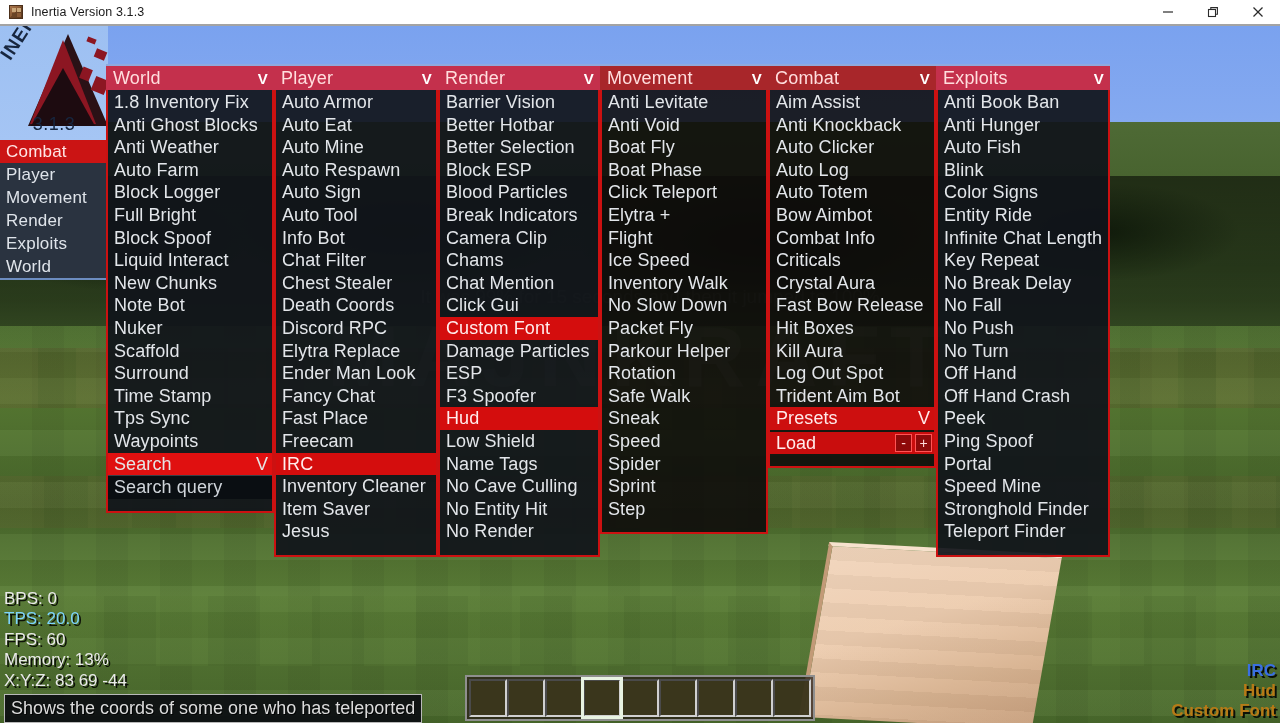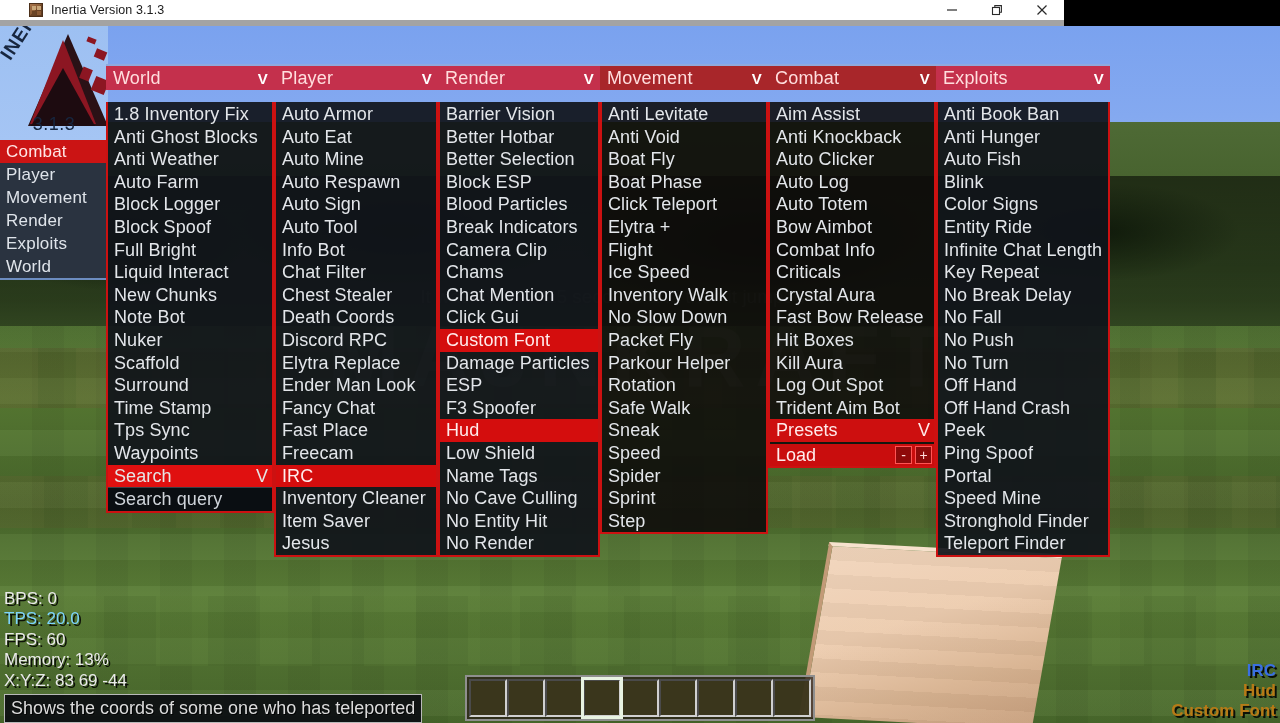--- a/index.html
+++ b/index.html
@@ -7,25 +7,24 @@
   html, body { margin:0; padding:0; }
   body {
     width:1280px; height:723px; overflow:hidden;
     font-family:"Liberation Sans", sans-serif;
     background:#000;
     position:relative;
   }
 
   
   #titlebar{
-    position:absolute; left:0; top:0; width:1064px; height:26px;
+    position:absolute; left:0; top:0; width:1280px; height:26px;
     background:#ffffff; display:flex; align-items:center;
-    border-bottom:6px solid #a3a3a3;
+    border-bottom:2px solid #a3a3a3;
     z-index:60;
-    padding-left:20px;
   }
   #titlebar .appicon{
     width:16px;height:16px;margin:0 7px 0 8px;flex:0 0 auto;position:relative;
   }
   #titlebar .appicon .cube{
     position:absolute;left:1px;top:1px;width:14px;height:14px;
     background:linear-gradient(135deg,#a9754c 0%,#8a5a34 48%,#6d4526 49%,#5d3a1f 100%);
     border:1px solid #4b2f19;
   }
   #titlebar .appicon .cube:after{
@@ -237,23 +236,22 @@
     color:#ffdede;font-size:18px;letter-spacing:.2px;
     background:#c4304c;
     border-top:2px solid #8fa9dd;
     justify-content:space-between;
   }
   .col .header .chev{font-size:15px;font-weight:bold;color:#ffffff;margin-left:14px;}
   .col .body{
     background:rgba(16,20,26,.92);
     border:2px solid #cc1111;
     border-top:none;
-    padding:1px 0 0 0;
+    padding:1px 0 12px 0;
     overflow:hidden;
-    margin-top:12px;
   }
   .col .item{
     font-size:18px;line-height:22.6px;color:#e3e6ea;
     padding:0 4px 0 6px;white-space:nowrap;letter-spacing:.1px;
   }
   .col .item.on{background:#d40d0d;color:#ffecec;}
   .col .item.sub{background:#e01010;color:#e5e5e5;display:flex;justify-content:space-between;align-items:center;}
   .col .item.subq{background:rgba(10,14,18,.95);color:#cfd4da;border-top:1px solid #3a3f46;}
   .col .item.presets{background:#cd0f0f;color:#ffeaea;display:flex;justify-content:space-between;align-items:center;}
   .col .load-row{
@@ -379,22 +377,22 @@
         <div class="header">
           <span>World</span>
           <span class="chev">V</span>
         </div>
         <div class="body">
           <div class="item"><span>1.8 Inventory Fix</span></div>
           <div class="item"><span>Anti Ghost Blocks</span></div>
           <div class="item"><span>Anti Weather</span></div>
           <div class="item"><span>Auto Farm</span></div>
           <div class="item"><span>Block Logger</span></div>
+          <div class="item"><span>Full Bright</span></div>
           <div class="item"><span>Block Spoof</span></div>
-          <div class="item"><span>Full Bright</span></div>
           <div class="item"><span>Liquid Interact</span></div>
           <div class="item"><span>New Chunks</span></div>
           <div class="item"><span>Note Bot</span></div>
           <div class="item"><span>Nuker</span></div>
           <div class="item"><span>Scaffold</span></div>
           <div class="item"><span>Surround</span></div>
           <div class="item"><span>Time Stamp</span></div>
           <div class="item"><span>Tps Sync</span></div>
           <div class="item"><span>Waypoints</span></div>
           <div class="item sub">

